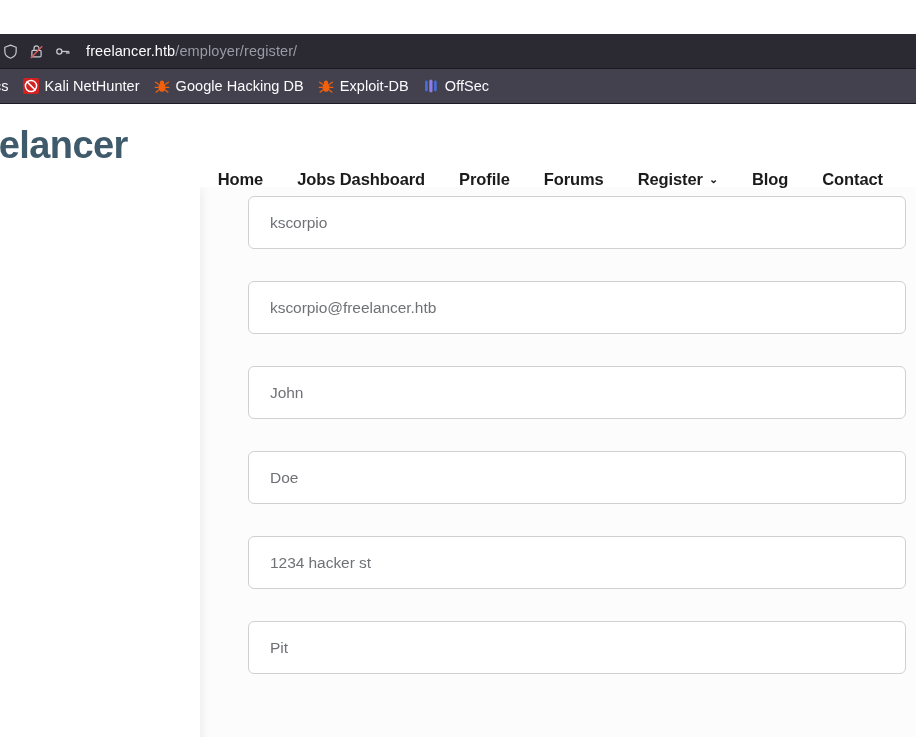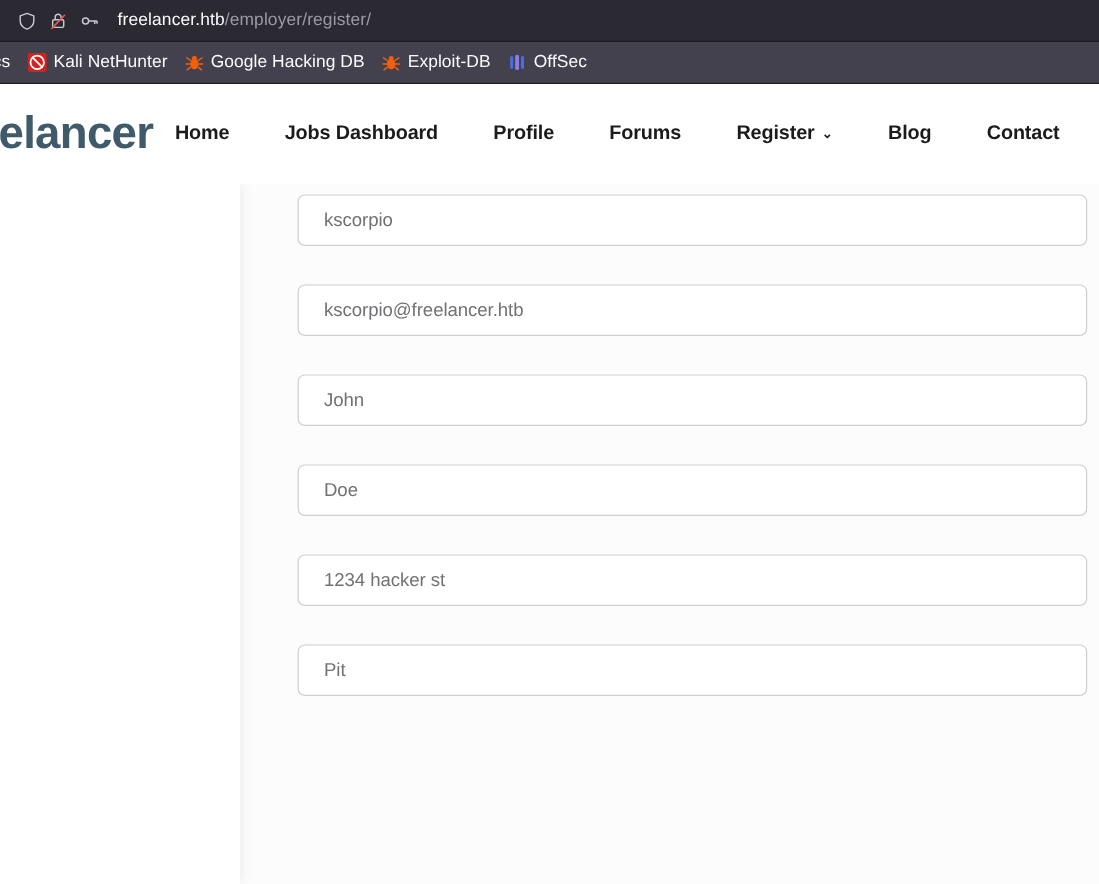--- a/index.html
+++ b/index.html
@@ -15,22 +15,23 @@
   
   #browser-chrome {
     width: 916px;
   }
 
   #urlbar-row {
     height: 35px;
     background: #2b2a33;
     display: flex;
     align-items: center;
-    padding: 0 12px;
+    padding: 0 0;
     border-bottom: 1px solid #1c1b22;
+    margin-top: 34px;
   }
 
   .urlbar-icon {
     width: 20px;
     height: 20px;
     margin-right: 6px;
     flex: 0 0 auto;
     display: flex;
     align-items: center;
     justify-content: center;
@@ -116,22 +117,22 @@
     line-height: 46px;
     white-space: nowrap;
   }
 
   #main-nav {
     position: absolute;
     right: 16px;
     top: 0;
     height: 83px;
     display: flex;
-    align-items: center;
-    gap: 12px;
+    align-items: flex-end;
+    gap: 0px;
   }
 
   .nav-item {
     color: #1b1b1b;
     font-size: 16.5px;
     font-weight: 700;
     letter-spacing: -0.1px;
     padding: 0 17px;
     white-space: nowrap;
     display: flex;
@@ -170,21 +171,21 @@
   #register-form {
     position: absolute;
     left: 248px;
     top: 0;
     width: 658px;
     padding-top: 9px;
   }
 
   .form-field {
     width: 658px;
-    height: 43px;
+    height: 53px;
     background: #ffffff;
     border: 1px solid #cfd0d1;
     border-radius: 6px;
     margin-bottom: 32px;
     display: flex;
     align-items: center;
     padding: 0 21px;
   }
   .form-field .field-text {
     color: #6f7175;

